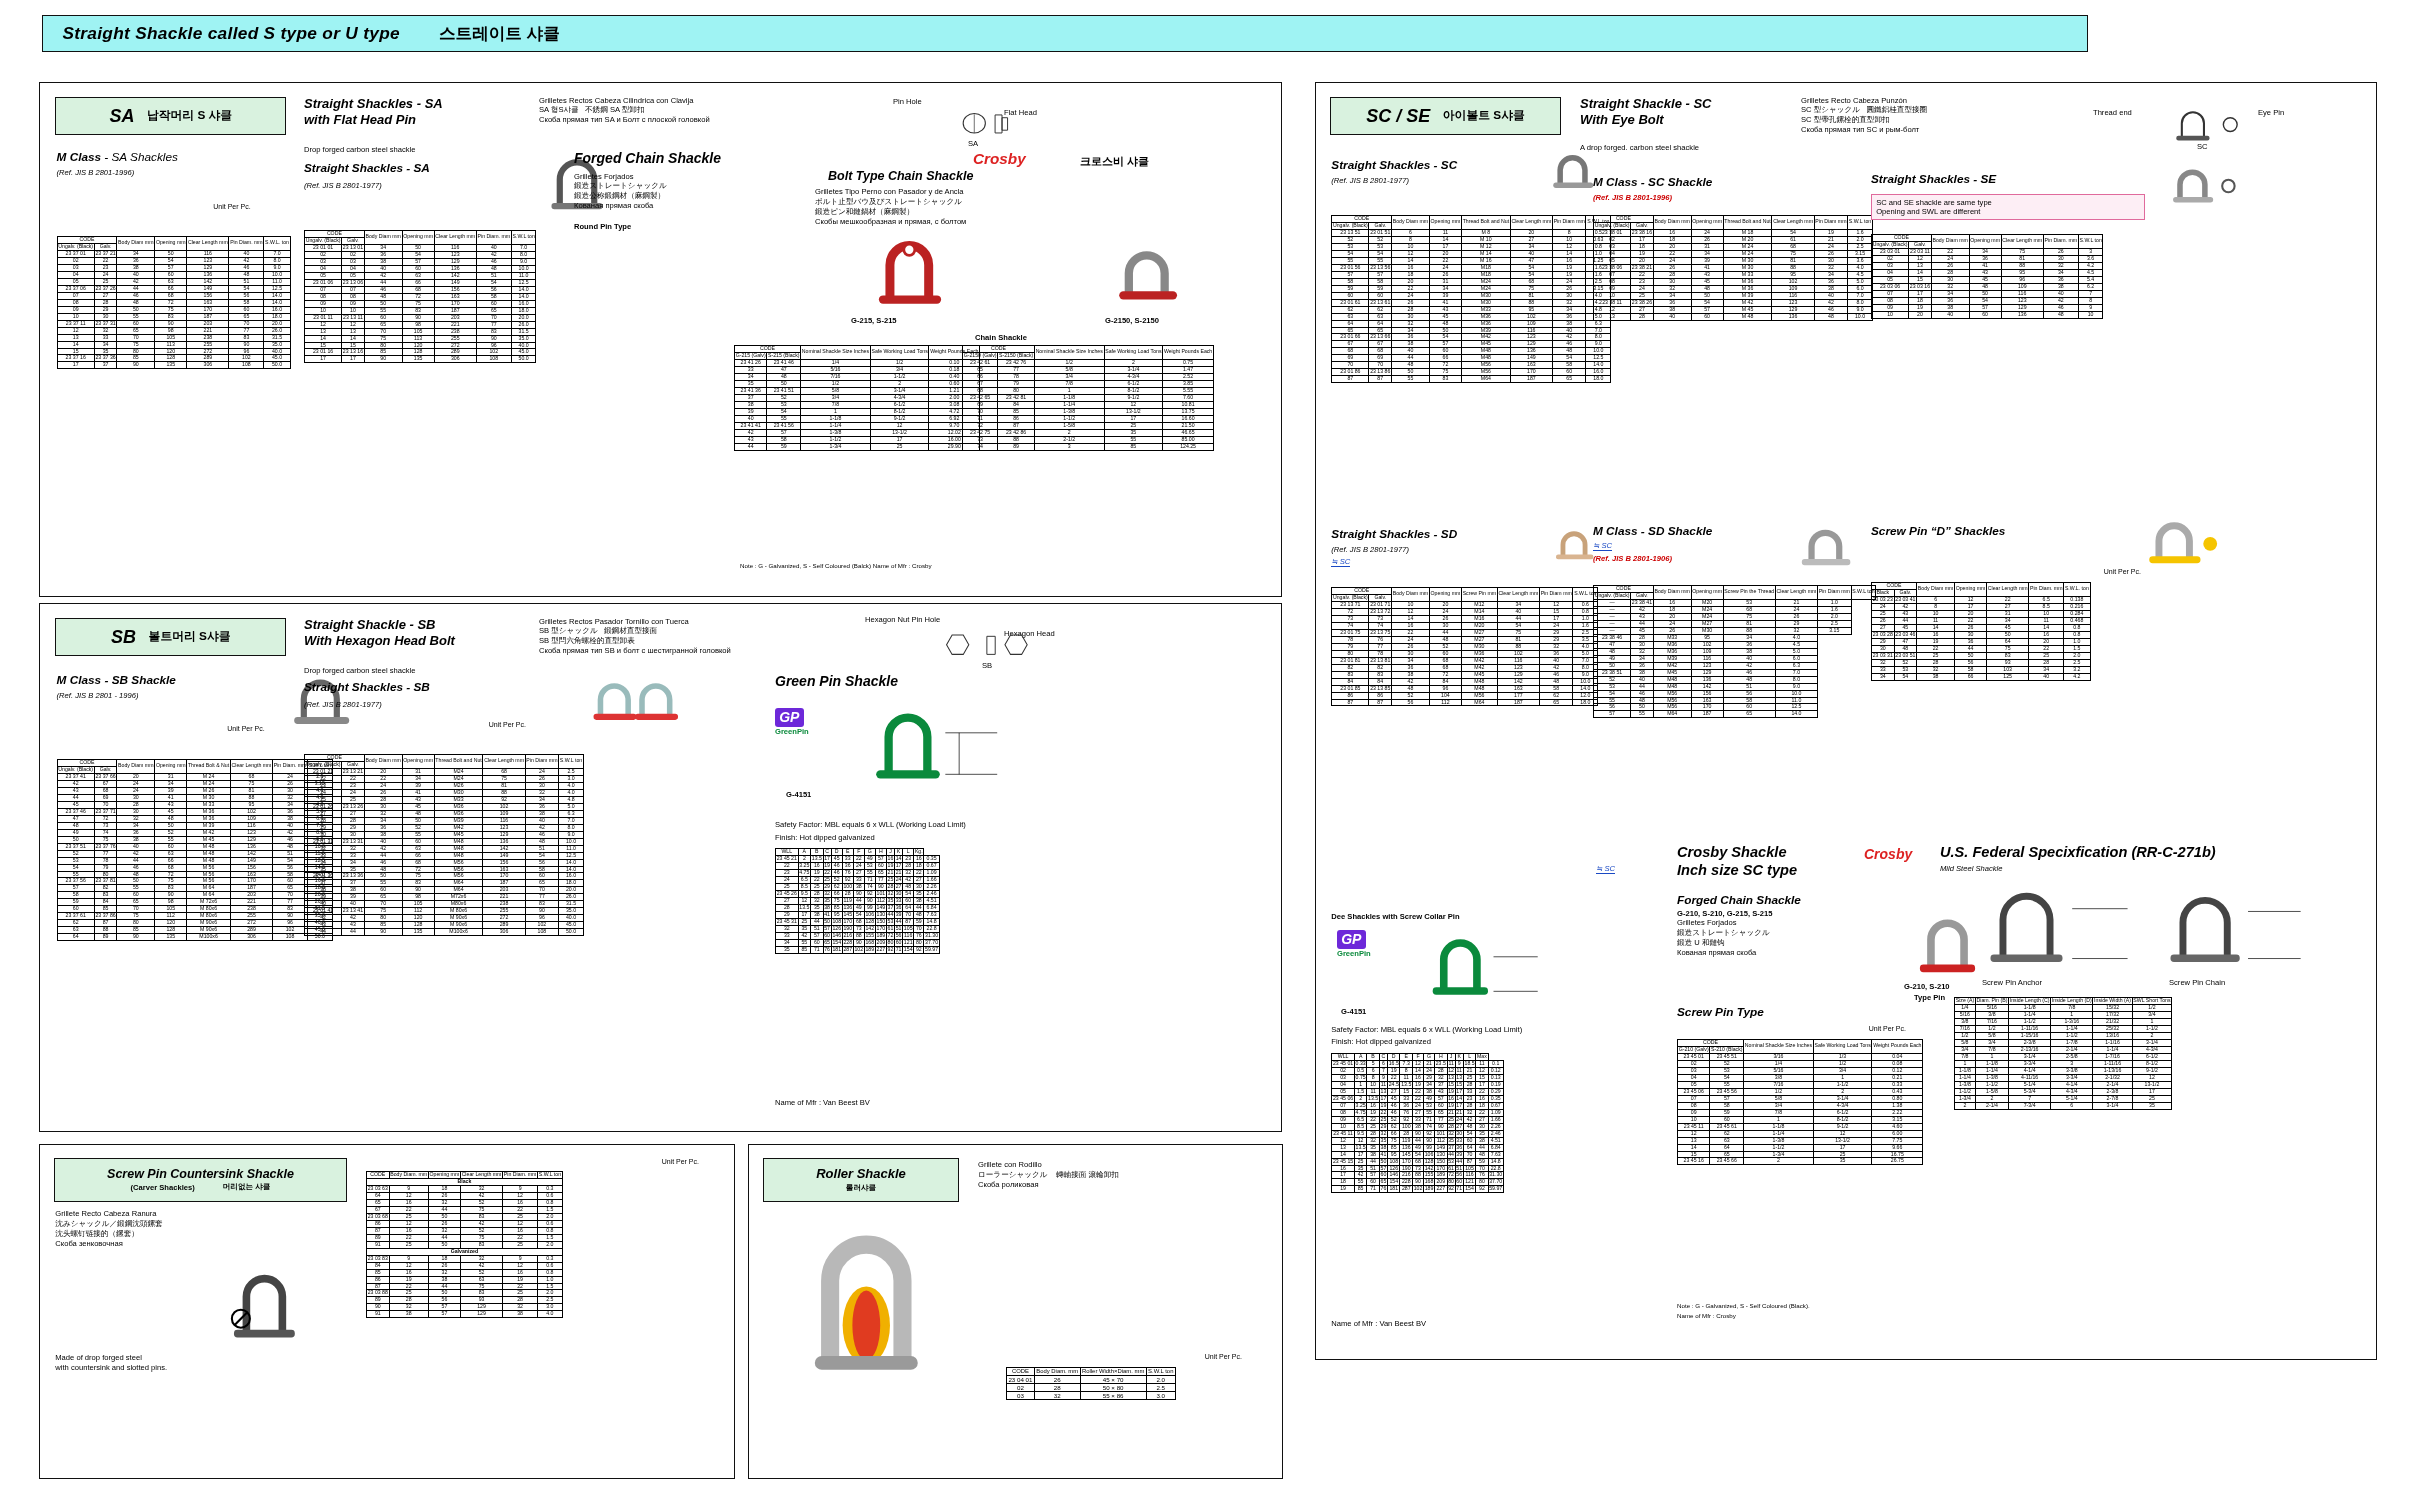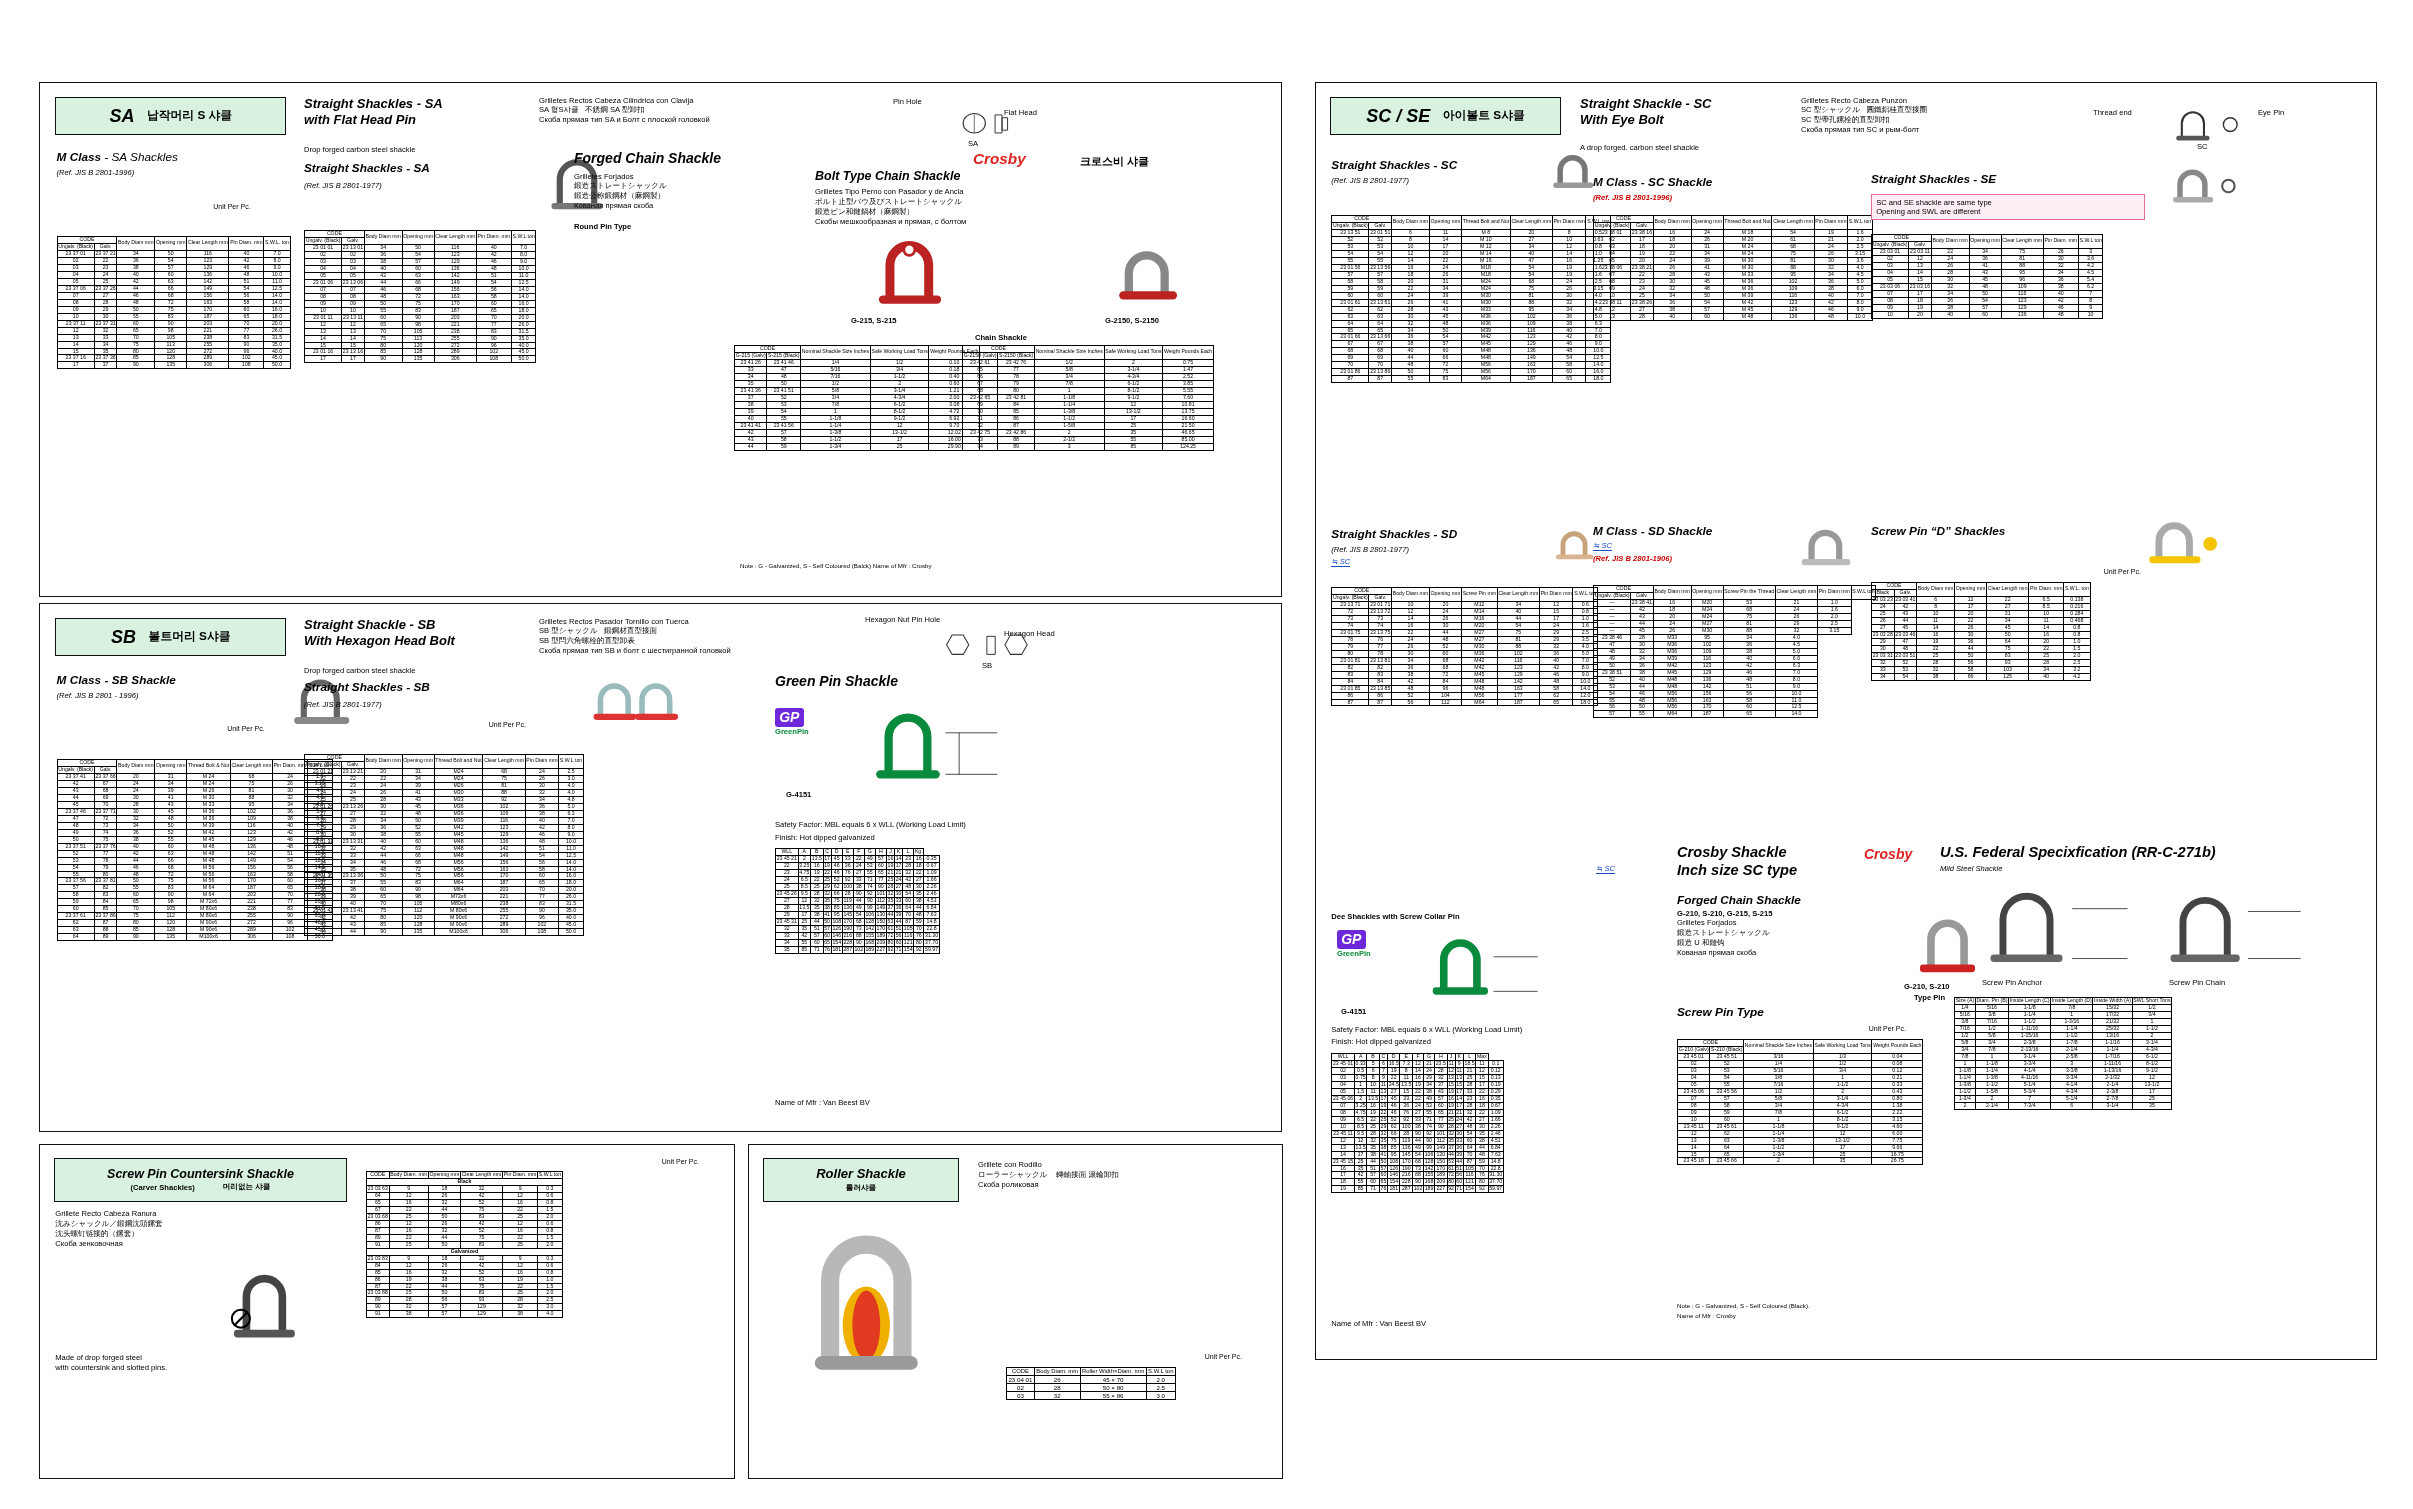--- a/index.html
+++ b/index.html
@@ -54,20 +54,24 @@
       font-style:italic;text-align:center;border-radius:3px;padding:1.4px 4.2px;font-size:14px;}
   .gp-sub{color:#0a8a3c;font-weight:bold;font-size:7.6px;}
 
   svg{display:block;}
 </style>
 </head>
 <body>
 
 <div class="page">
 
+  <div class="titlebar" style="left:42px;top:15.3px;width:2025px;height:35px;">
+    <span class="t1">Straight Shackle   called  S type or U type</span>
+    <span class="t2">스트레이트 샤클</span>
+  </div>
 
   <div class="panel" style="left:39px;top:82px;width:1241px;height:513px;">
 
     <div class="greenbox" style="position:absolute;left:15.3px;top:14px;width:229px;height:36px;">
       <span class="code">SA</span>
       <span class="kr">납작머리 S 샤클</span>
     </div>
 
     <div style="position:absolute;left:264px;top:12.5px;width:229px;">
       <div class="hd-en">Straight Shackles - SA</div>
@@ -460,21 +464,21 @@
       <div class="hd-xs">鍛造ストレートシャックル</div>
       <div class="hd-xs">鍛造公称鍛鋼材（麻鋼製）</div>
       <div class="hd-xs">Кованая прямая скоба</div>
       <div class="lbl-b" style="margin-top:11px;">Round Pin Type</div>
     </div>
 
     <div class="crosby" style="position:absolute;left:933px;top:67px;">Crosby</div>
     <div style="position:absolute;left:1040px;top:71px;font-weight:bold;font-size:11px;">크로스비 샤클</div>
 
     <div style="position:absolute;left:775px;top:86px;width:208px;">
-      <div class="sec-title" style="font-size:12.5px;">Bolt Type Chain Shackle</div>
+      <div class="sec-title" style="font-size:12.5px;margin-left:13px;">Bolt Type Chain Shackle</div>
       <div class="hd-xs" style="margin-top:4.2px;">Grilletes Tipo Perno con Pasador y de Ancla</div>
       <div class="hd-xs">ボルト止型バウ及びストレートシャックル</div>
       <div class="hd-xs">鍛造ピン和鏈鍋材（麻鋼製）</div>
       <div class="hd-xs">Скобы мешкообразная и прямая, с болтом</div>
     </div>
 
     <svg width="90" height="83" style="position:absolute;left:825px;top:146px;" viewBox="0 0 130 120">
       <path d="M36 100 V52 a28 28 0 0 1 56 0 V100" fill="none" stroke="#b22" stroke-width="13"></path>
       <rect x="20" y="96" width="90" height="12" rx="6" fill="#b22"></rect>
       <circle cx="64" cy="30" r="8" fill="#fff" stroke="#b22" stroke-width="4"></circle>

